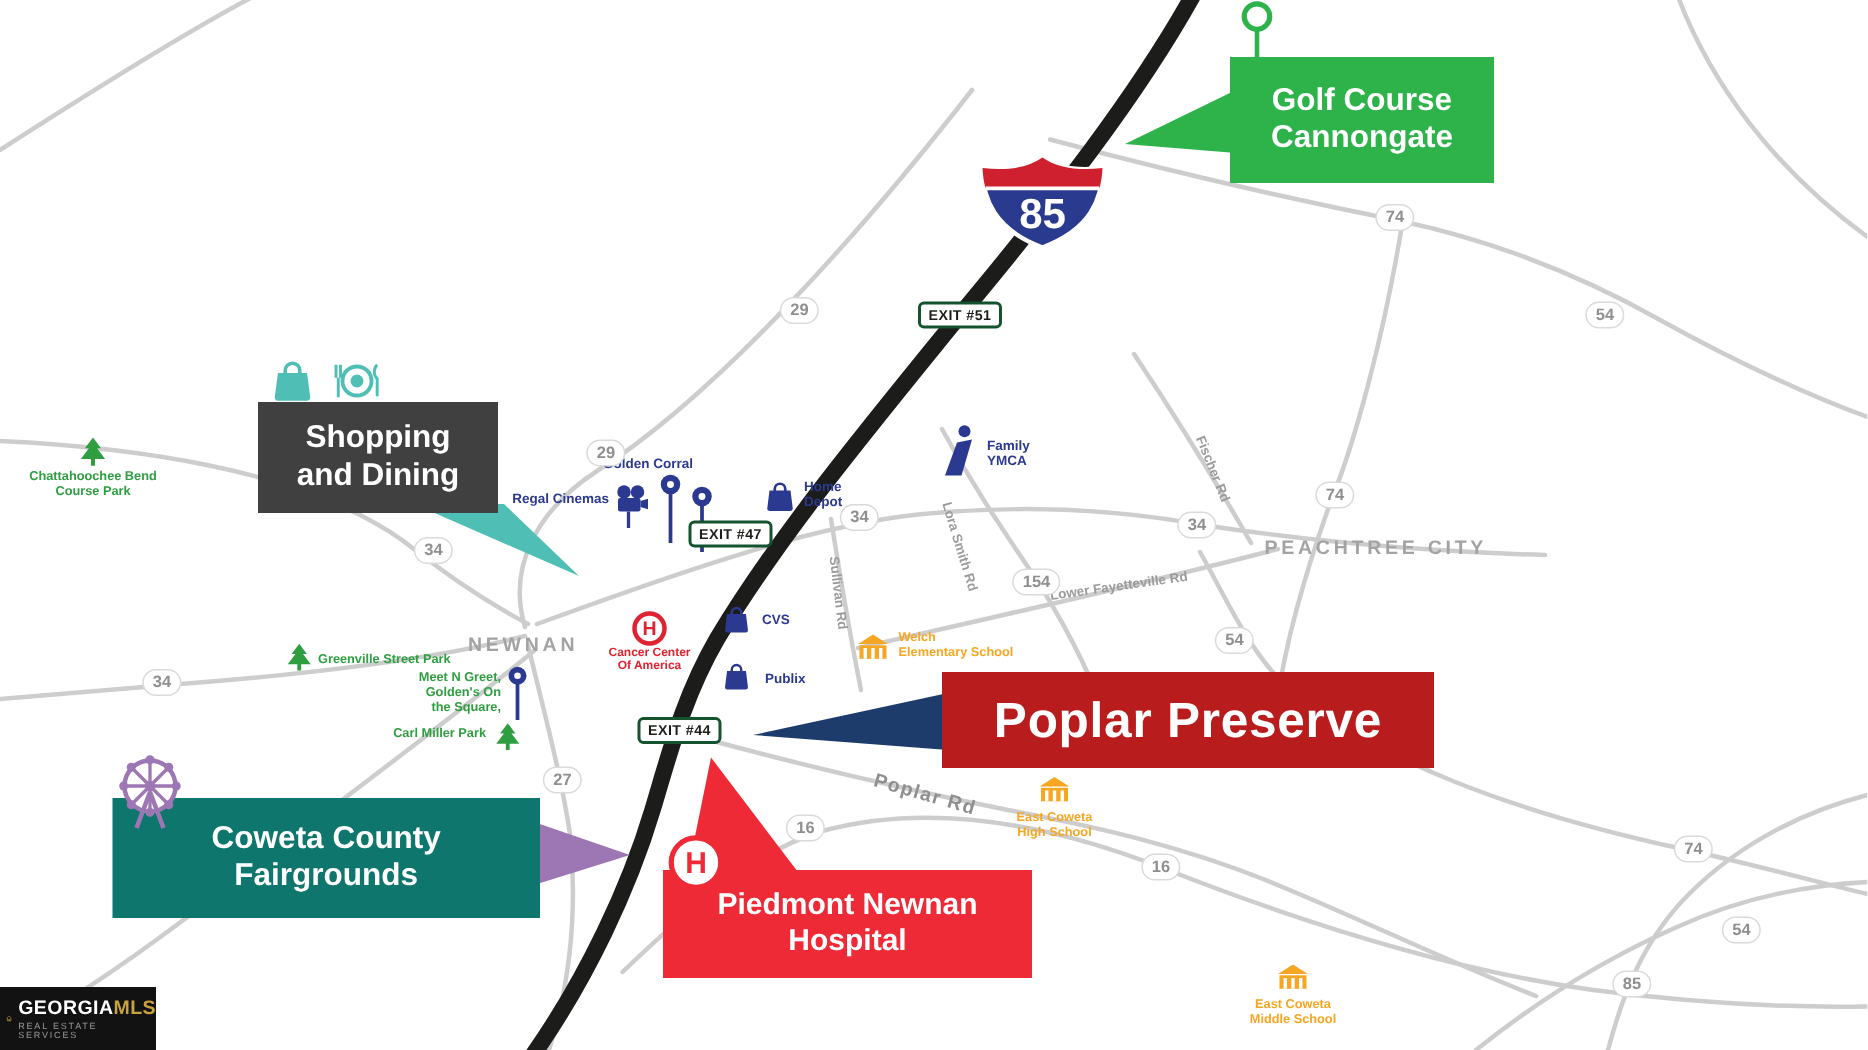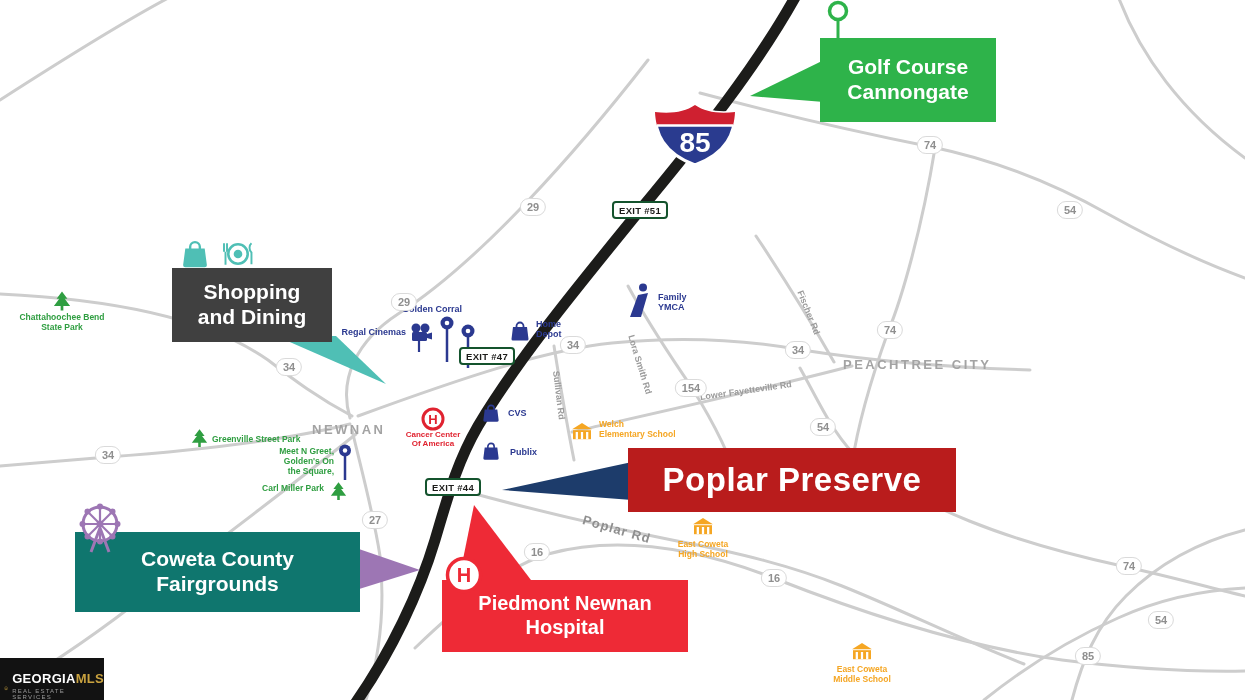--- a/index.html
+++ b/index.html
@@ -23,21 +23,21 @@
   .sc{position:absolute;color:#f5a623;font-weight:bold;font-size:8.5px;line-height:1.15;z-index:5;}
   .city{position:absolute;color:#a3a3a3;font-weight:bold;font-size:13px;letter-spacing:2.5px;
         white-space:nowrap;z-index:4;}
   .rn{position:absolute;color:#9b9b9b;font-weight:bold;font-size:9px;white-space:nowrap;
       transform-origin:left center;z-index:4;}
   .cancer{color:#e02330;}
   svg{display:block;}
   .icon{z-index:6;}
   
   .logo{position:absolute;left:0;top:658px;width:104px;height:42px;background:#121212;z-index:9;
-        display:flex;align-items:flex-end;gap:4px;padding-left:4px;box-sizing:border-box;}
+        display:flex;align-items:center;gap:4px;padding-left:4px;box-sizing:border-box;}
   .logo .brand{line-height:1;}
   .logo .b1{color:#fff;font-weight:bold;font-size:13px;letter-spacing:.3px;}
   .logo .b2{color:#c9a23f;font-weight:bold;font-size:13px;letter-spacing:.3px;}
   .logo .tag{color:#9a9a9a;font-size:6px;letter-spacing:1.2px;margin-top:2px;}
 </style>
 </head>
 <body>
 
 <div class="stage">
 
@@ -220,21 +220,21 @@
     <text x="12" y="16.5" text-anchor="middle" font-family="Liberation Sans, sans-serif" font-size="13" font-weight="bold" fill="#e02330">H</text>
   </svg>
   <div class="pl cancer" style="left:398px;top:431px;width:70px;text-align:center;font-size:8px">
     <div>Cancer Center</div>
     <div>Of America</div>
   </div>
 
   <svg class="abs icon" style="left:53px;top:291px" width="18" height="21" viewBox="0 0 20 22">
     <path d="M10 0 L16 8 L13 8 L19 16 L11.5 16 L11.5 21 L8.5 21 L8.5 16 L1 16 L7 8 L4 8 Z" fill="#2f9e41"></path>
   </svg>
-  <div class="pk" style="left:14px;top:313px;width:96px;text-align:center">Chattahoochee Bend State Park</div>
+  <div class="pk" style="left:14px;top:313px;width:96px;text-align:center">Chattahoochee Bend Course Park</div>
 
   <svg class="abs icon" style="left:191px;top:429px" width="17" height="19" viewBox="0 0 20 22">
     <path d="M10 0 L16 8 L13 8 L19 16 L11.5 16 L11.5 21 L8.5 21 L8.5 16 L1 16 L7 8 L4 8 Z" fill="#2f9e41"></path>
   </svg>
   <div class="pk" style="left:212px;top:435px;white-space:nowrap">Greenville Street Park</div>
 
   <div class="pk" style="left:262px;top:484px;width:62px;text-align:right">Carl Miller Park</div>
   <svg class="abs icon" style="left:330px;top:482px" width="17" height="19" viewBox="0 0 20 22">
     <path d="M10 0 L16 8 L13 8 L19 16 L11.5 16 L11.5 21 L8.5 21 L8.5 16 L1 16 L7 8 L4 8 Z" fill="#2f9e41"></path>
   </svg>

